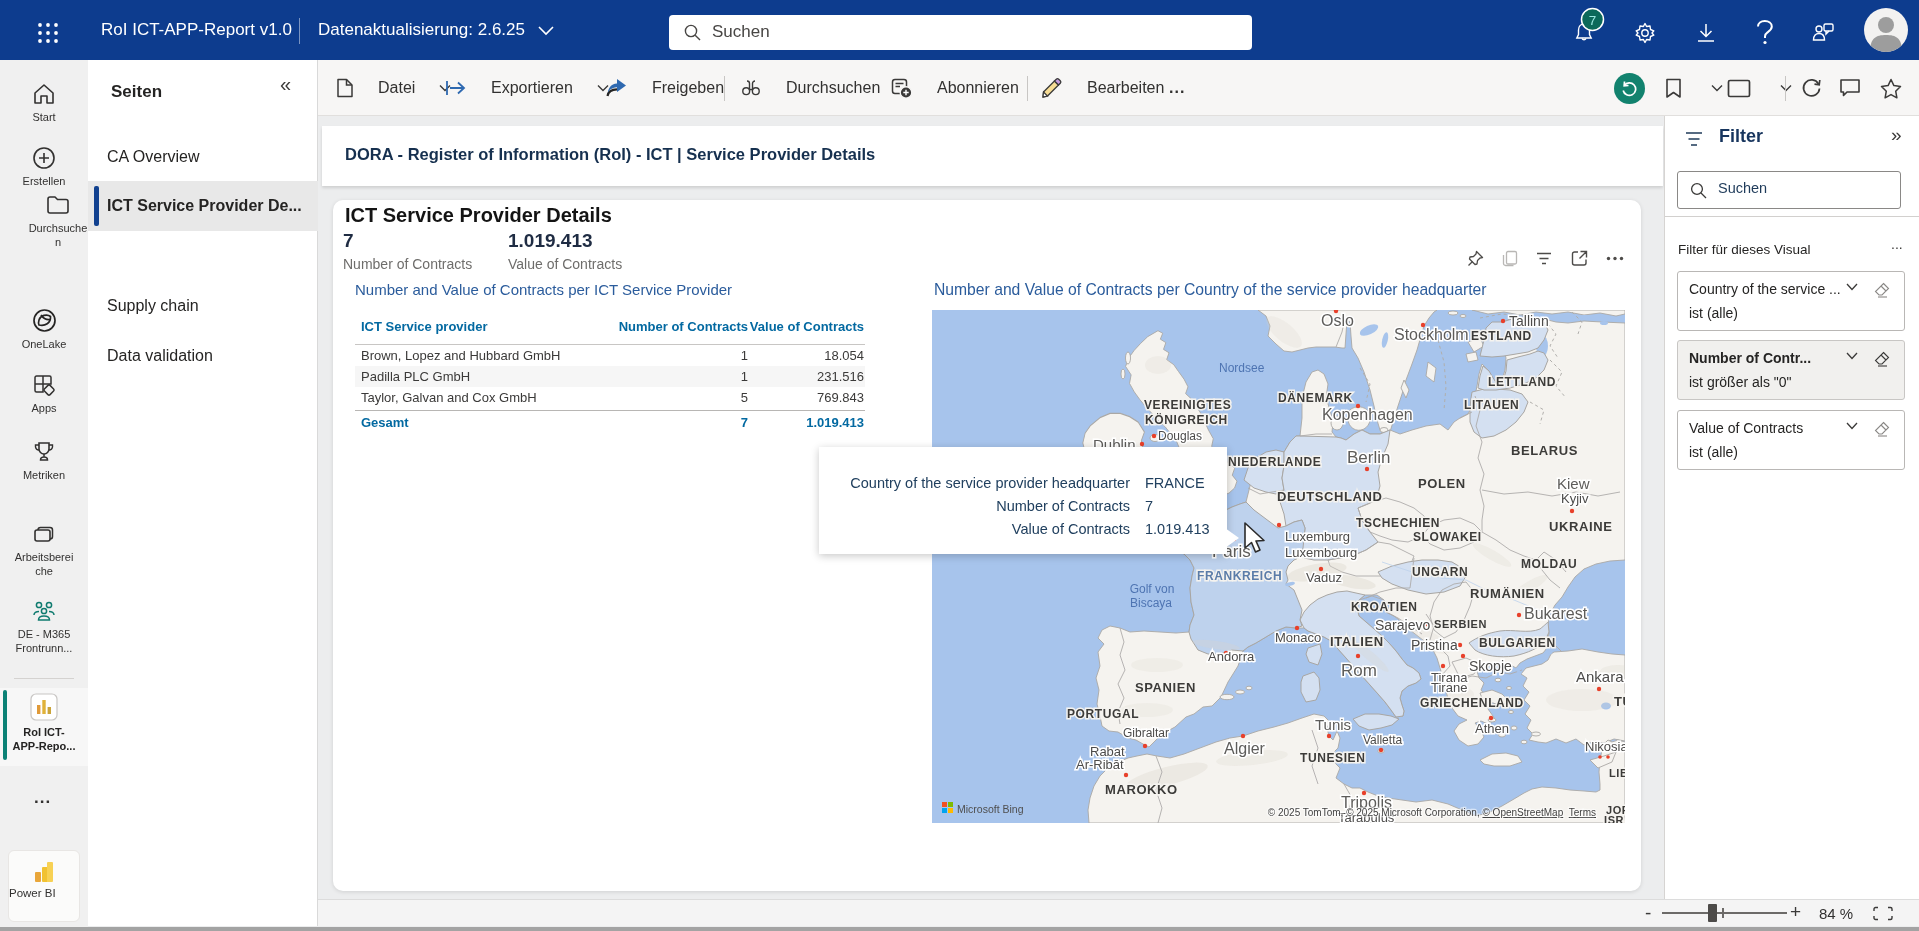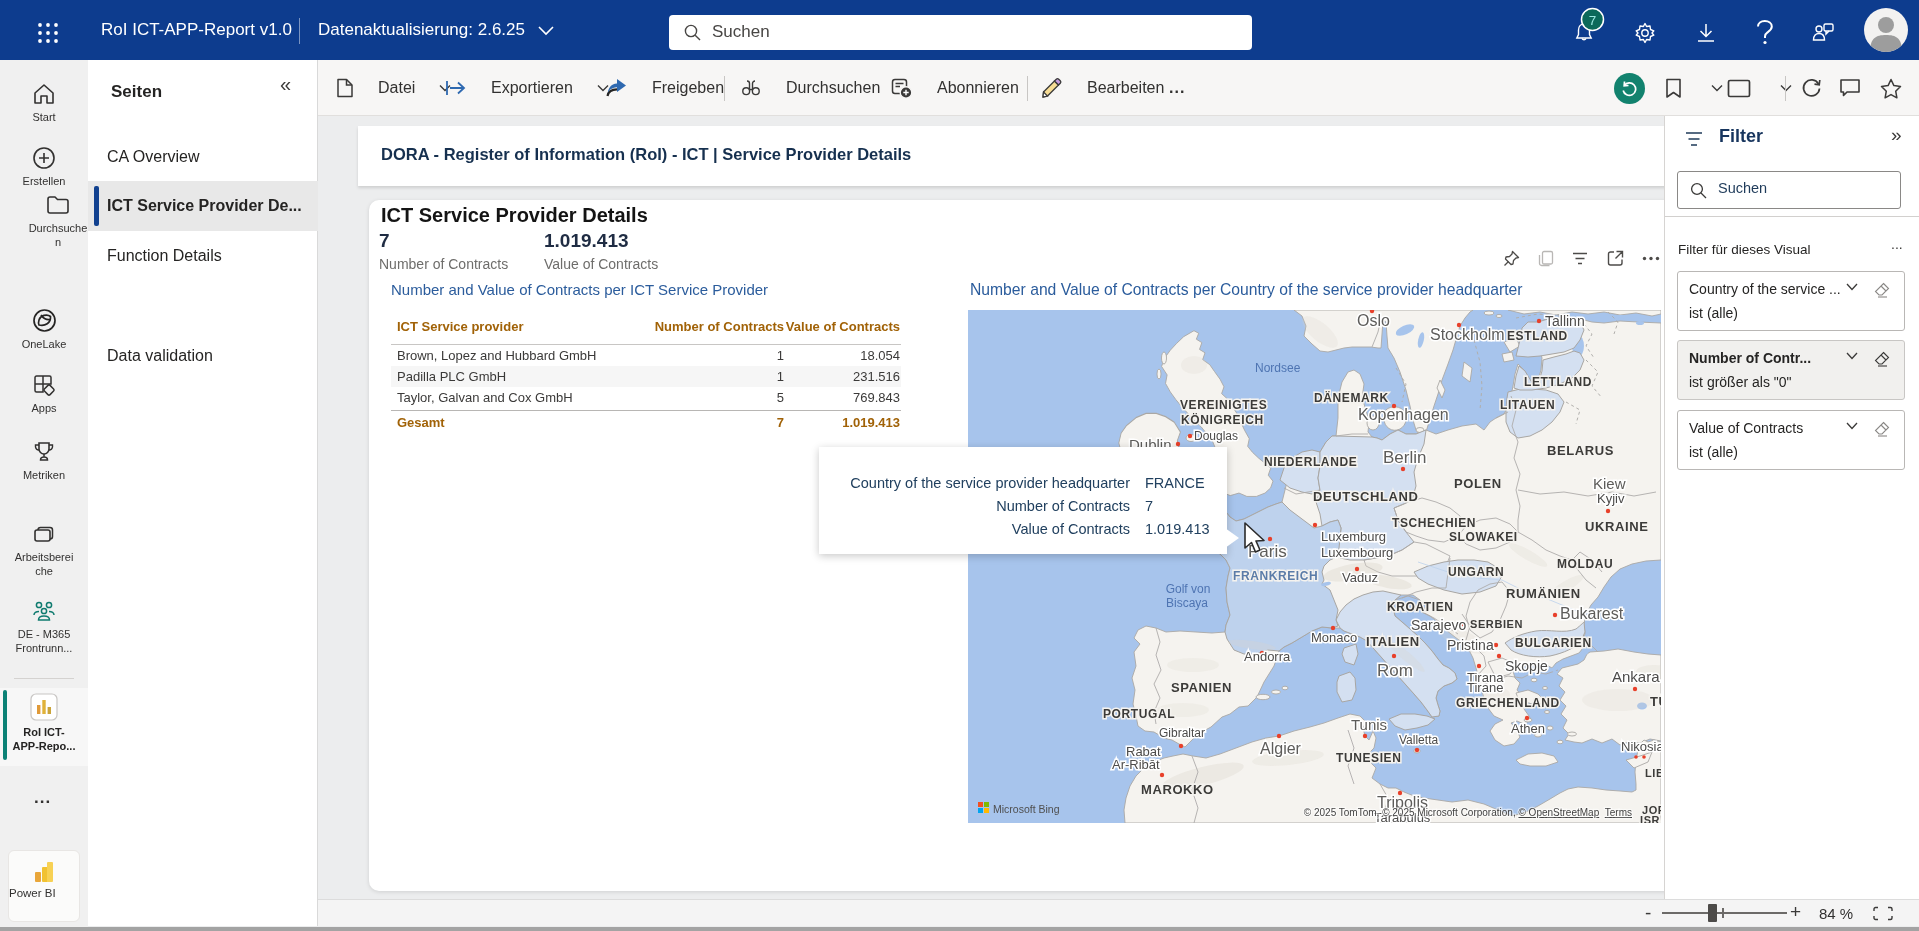--- a/index.html
+++ b/index.html
@@ -27,34 +27,34 @@
   .pageitem { position:absolute; left:0; width:230px; height:50px; line-height:50px; font-size:16px; color:#252423; padding-left:19px; }
   .pageitem.sel { background:#e8e8e8; font-weight:bold; }
   .pageitem.sel .bar { position:absolute; left:6px; top:5px; width:5px; height:40px; background:#11418f; border-radius:2px; }
 
   
   #toolbar { position:absolute; left:318px; top:60px; width:1601px; height:56px; background:#f7f6f5; border-bottom:1px solid #e1dfdd; }
   .tbitem { position:absolute; top:0; height:56px; display:flex; align-items:center; gap:24px; font-size:16px; color:#323130; }
   .tbsep { position:absolute; top:16px; width:1px; height:25px; background:#c8c6c4; }
 
   
-  #canvas { position:absolute; left:318px; top:116px; width:1133px; height:783px; background:#ecedee;margin-left:36px; }
+  #canvas { position:absolute; left:318px; top:116px; width:1133px; height:783px; background:#ecedee; }
   #titleband { position:absolute; left:4px; top:10px; width:1341px; height:60px; background:#fff; box-shadow:0 2px 3px rgba(0,0,0,.13); }
   #titleband .t { position:absolute; left:23px; top:19px; font-size:16.5px; font-weight:bold; color:#16304f; }
   #card { position:absolute; left:15px; top:84px; width:1308px; height:691px; background:#fff; border-radius:10px; box-shadow:0 1px 4px rgba(0,0,0,.12); }
 
   
   #card .ctitle { position:absolute; left:12px; top:4px; font-size:20px; font-weight:bold; color:#141414; }
   .kpi-num { position:absolute; font-size:19px; font-weight:bold; color:#1f2c43; }
   .kpi-lbl { position:absolute; font-size:14px; color:#6e6d6b; }
   .vtitle { position:absolute; font-size:15px; color:#2b5c9c; }
 
   
   #tbl { position:absolute; left:22px; top:116px; width:510px; font-size:13px; color:#3b3a39; }
-  #tbl .hrow { font-weight:bold; color:#a16207; }
+  #tbl .hrow { font-weight:bold; color:#0369a1; }
   .trow { position:absolute; width:510px; height:21px; line-height:21px; }
   .c1 { position:absolute; left:6px; }
   .c2 { position:absolute; right:117px; text-align:right; }
   .c3 { position:absolute; right:1px; text-align:right; }
 
   
   #fpane { position:absolute; left:1664px; top:116px; width:255px; height:783px; background:#fff; border-left:1px solid #d6d4d2; }
   .fcard { position:absolute; left:12px; width:228px; height:60px; border:1px solid #b9b7b5; border-radius:3px; background:#fff; font-size:14px; color:#252423; }
   .fcard .l1 { position:absolute; left:11px; top:9px; }
   .fcard .l2 { position:absolute; left:11px; top:33px; }
@@ -216,21 +216,21 @@
       </svg>
     <div style="font-size:11.5px;color:#323130;">Power BI</div>
   </div>
 </div>
 
 <div id="seiten">
   <div class="ptitle">Seiten</div>
   <div class="collapse">«</div>
   <div class="pageitem" style="top:72px;">CA Overview</div>
   <div class="pageitem sel" style="top:121px;"><span class="bar"></span>ICT Service Provider De...</div>
-  <div class="pageitem" style="top:171px;">Function Details</div>
+  <div class="pageitem" style="top:221px;">Supply chain</div>
   <div class="pageitem" style="top:271px;">Data validation</div>
 </div>
 
 <div id="toolbar">
   <div class="tbitem" style="left:18px;">
     <svg width="18" height="20" viewBox="0 0 18 20">
         <path d="M2 1.5 L10.5 1.5 L16 7 L16 18.5 L2 18.5 Z" stroke="#3b3a39" stroke-width="1.5" fill="none" stroke-linejoin="round"></path>
         <path d="M10.5 1.5 L10.5 7 L16 7" stroke="#3b3a39" stroke-width="1.5" fill="none"></path>
       </svg>
     <span>Datei</span>

